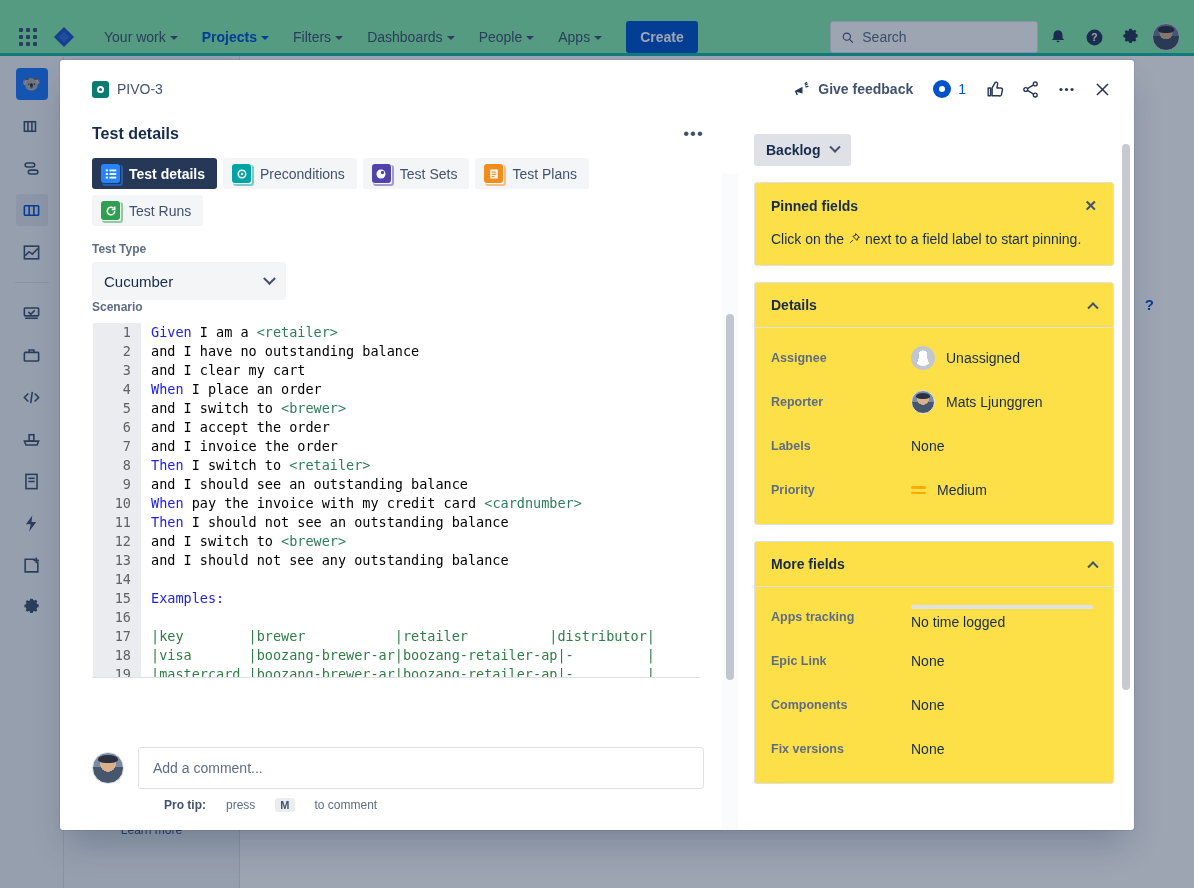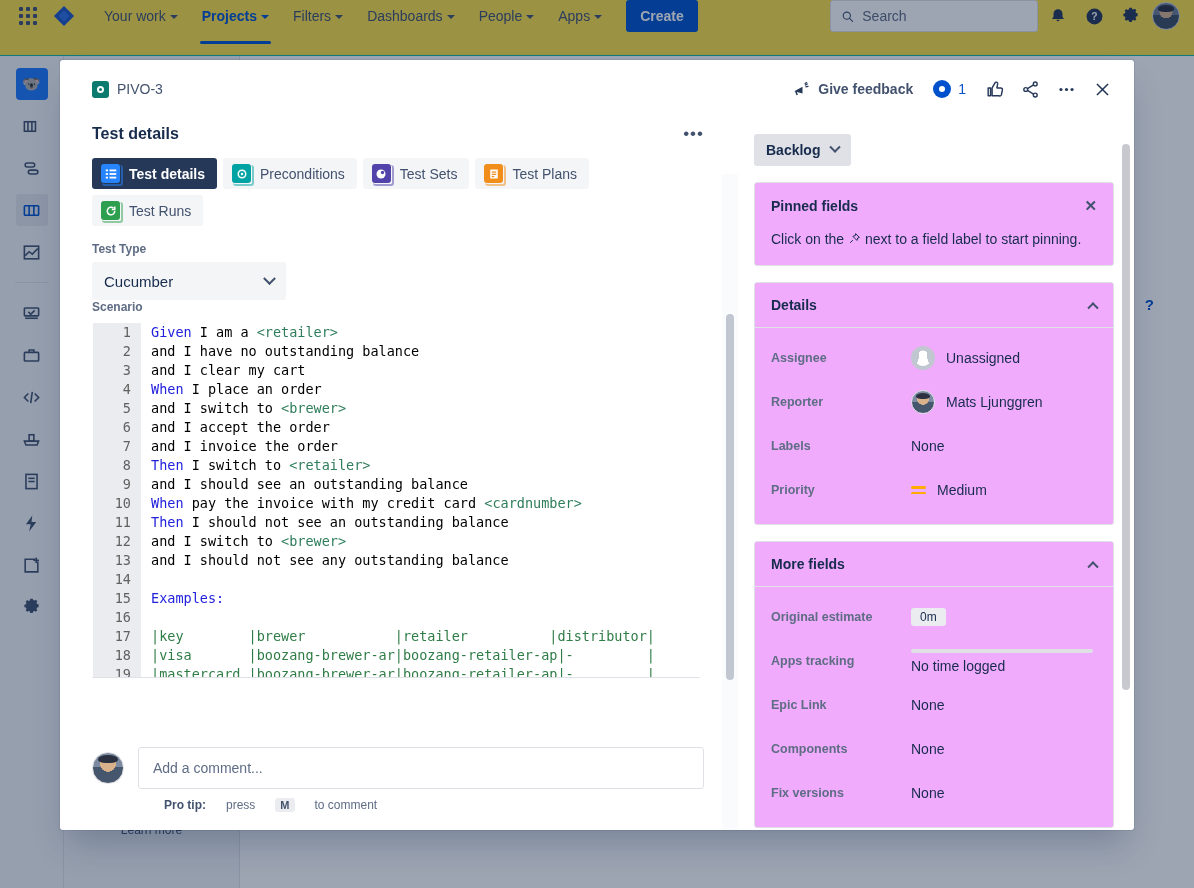--- a/index.html
+++ b/index.html
@@ -10,23 +10,23 @@
     background: #fff;
   }
 
   
   #app-background {
     position: absolute; inset: 0;
     background: #fff;
   }
   .topnav {
     position: absolute; top: 0; left: 0; width: 1194px; height: 56px;
-    background: #fde047;
-    border-bottom: 1px solid #14b8a6;
-    display: flex; align-items: flex-start; gap: 4px;
+    background: #86efac;
+    border-bottom: 3px solid #14b8a6;
+    display: flex; align-items: flex-end; gap: 4px;
     padding: 0 12px;
     z-index: 3;
   }
   .nav-appswitcher { width: 32px; height: 32px; display:flex; align-items:center; justify-content:center; border-radius:3px; }
   .grid9 { display: grid; grid-template-columns: repeat(3, 4px); grid-template-rows: repeat(3, 4px); gap: 3px; }
   .grid9 i { background: #42526e; border-radius: 1px; display:block; width:4px; height:4px; }
   .nav-logo { width: 32px; height: 32px; display:flex; align-items:center; justify-content:center; margin-right:10px;}
   .nav-item {
     height: 32px; display: flex; align-items: center; gap: 4px;
     padding: 0 10px; border-radius: 3px;
@@ -249,21 +249,21 @@
 
   .modal-right {
     flex: 0 0 394px; padding: 16px 20px 0 14px; overflow: hidden; position: relative;
   }
   .status-btn {
     display: inline-flex; align-items: center; gap: 9px;
     background: #dfe1e6; color: #172b4d; font-weight: 700; font-size: 14px;
     padding: 8px 12px; border-radius: 3px; cursor: pointer;
   }
   .panel {
-    margin-top: 16px; border: 1px solid #dfe1e6; border-radius: 3px; background: #f0abfc;
+    margin-top: 16px; border: 1px solid #dfe1e6; border-radius: 3px; background: #fde047;
   }
   .panel-head {
     display: flex; align-items: center; padding: 14px 16px;
     font-size: 14px; font-weight: 700; color: #172b4d;
   }
   .panel-head .close-x { margin-left: auto; color: #42526e; font-size: 15px; cursor: pointer; }
   .chev-up {
     margin-left: auto; width: 8px; height: 8px;
     border-left: 2px solid #42526e; border-top: 2px solid #42526e;
     transform: rotate(45deg) translate(2px,2px); cursor: pointer;
@@ -803,26 +803,20 @@
       </div>
 
       <div class="panel">
         <div class="panel-head">
           <span>More fields</span>
           <span class="chev-up"></span>
         </div>
         <div class="panel-divider"></div>
         <div style="padding:8px 0 12px" id="more-fields">
             <div class="frow">
-              <div class="fkey">Original estimate</div>
-              <div class="fval">
-                <span class="estimate-pill">0m</span>
-              </div>
-            </div>
-            <div class="frow">
               <div class="fkey">Apps tracking</div>
               <div class="fval">
                 <div class="tt-wrap">
                   <div class="tt-bar"></div>
                   <div class="tt-text">No time logged</div>
                 </div>
               </div>
             </div>
             <div class="frow">
               <div class="fkey">Epic Link</div>

